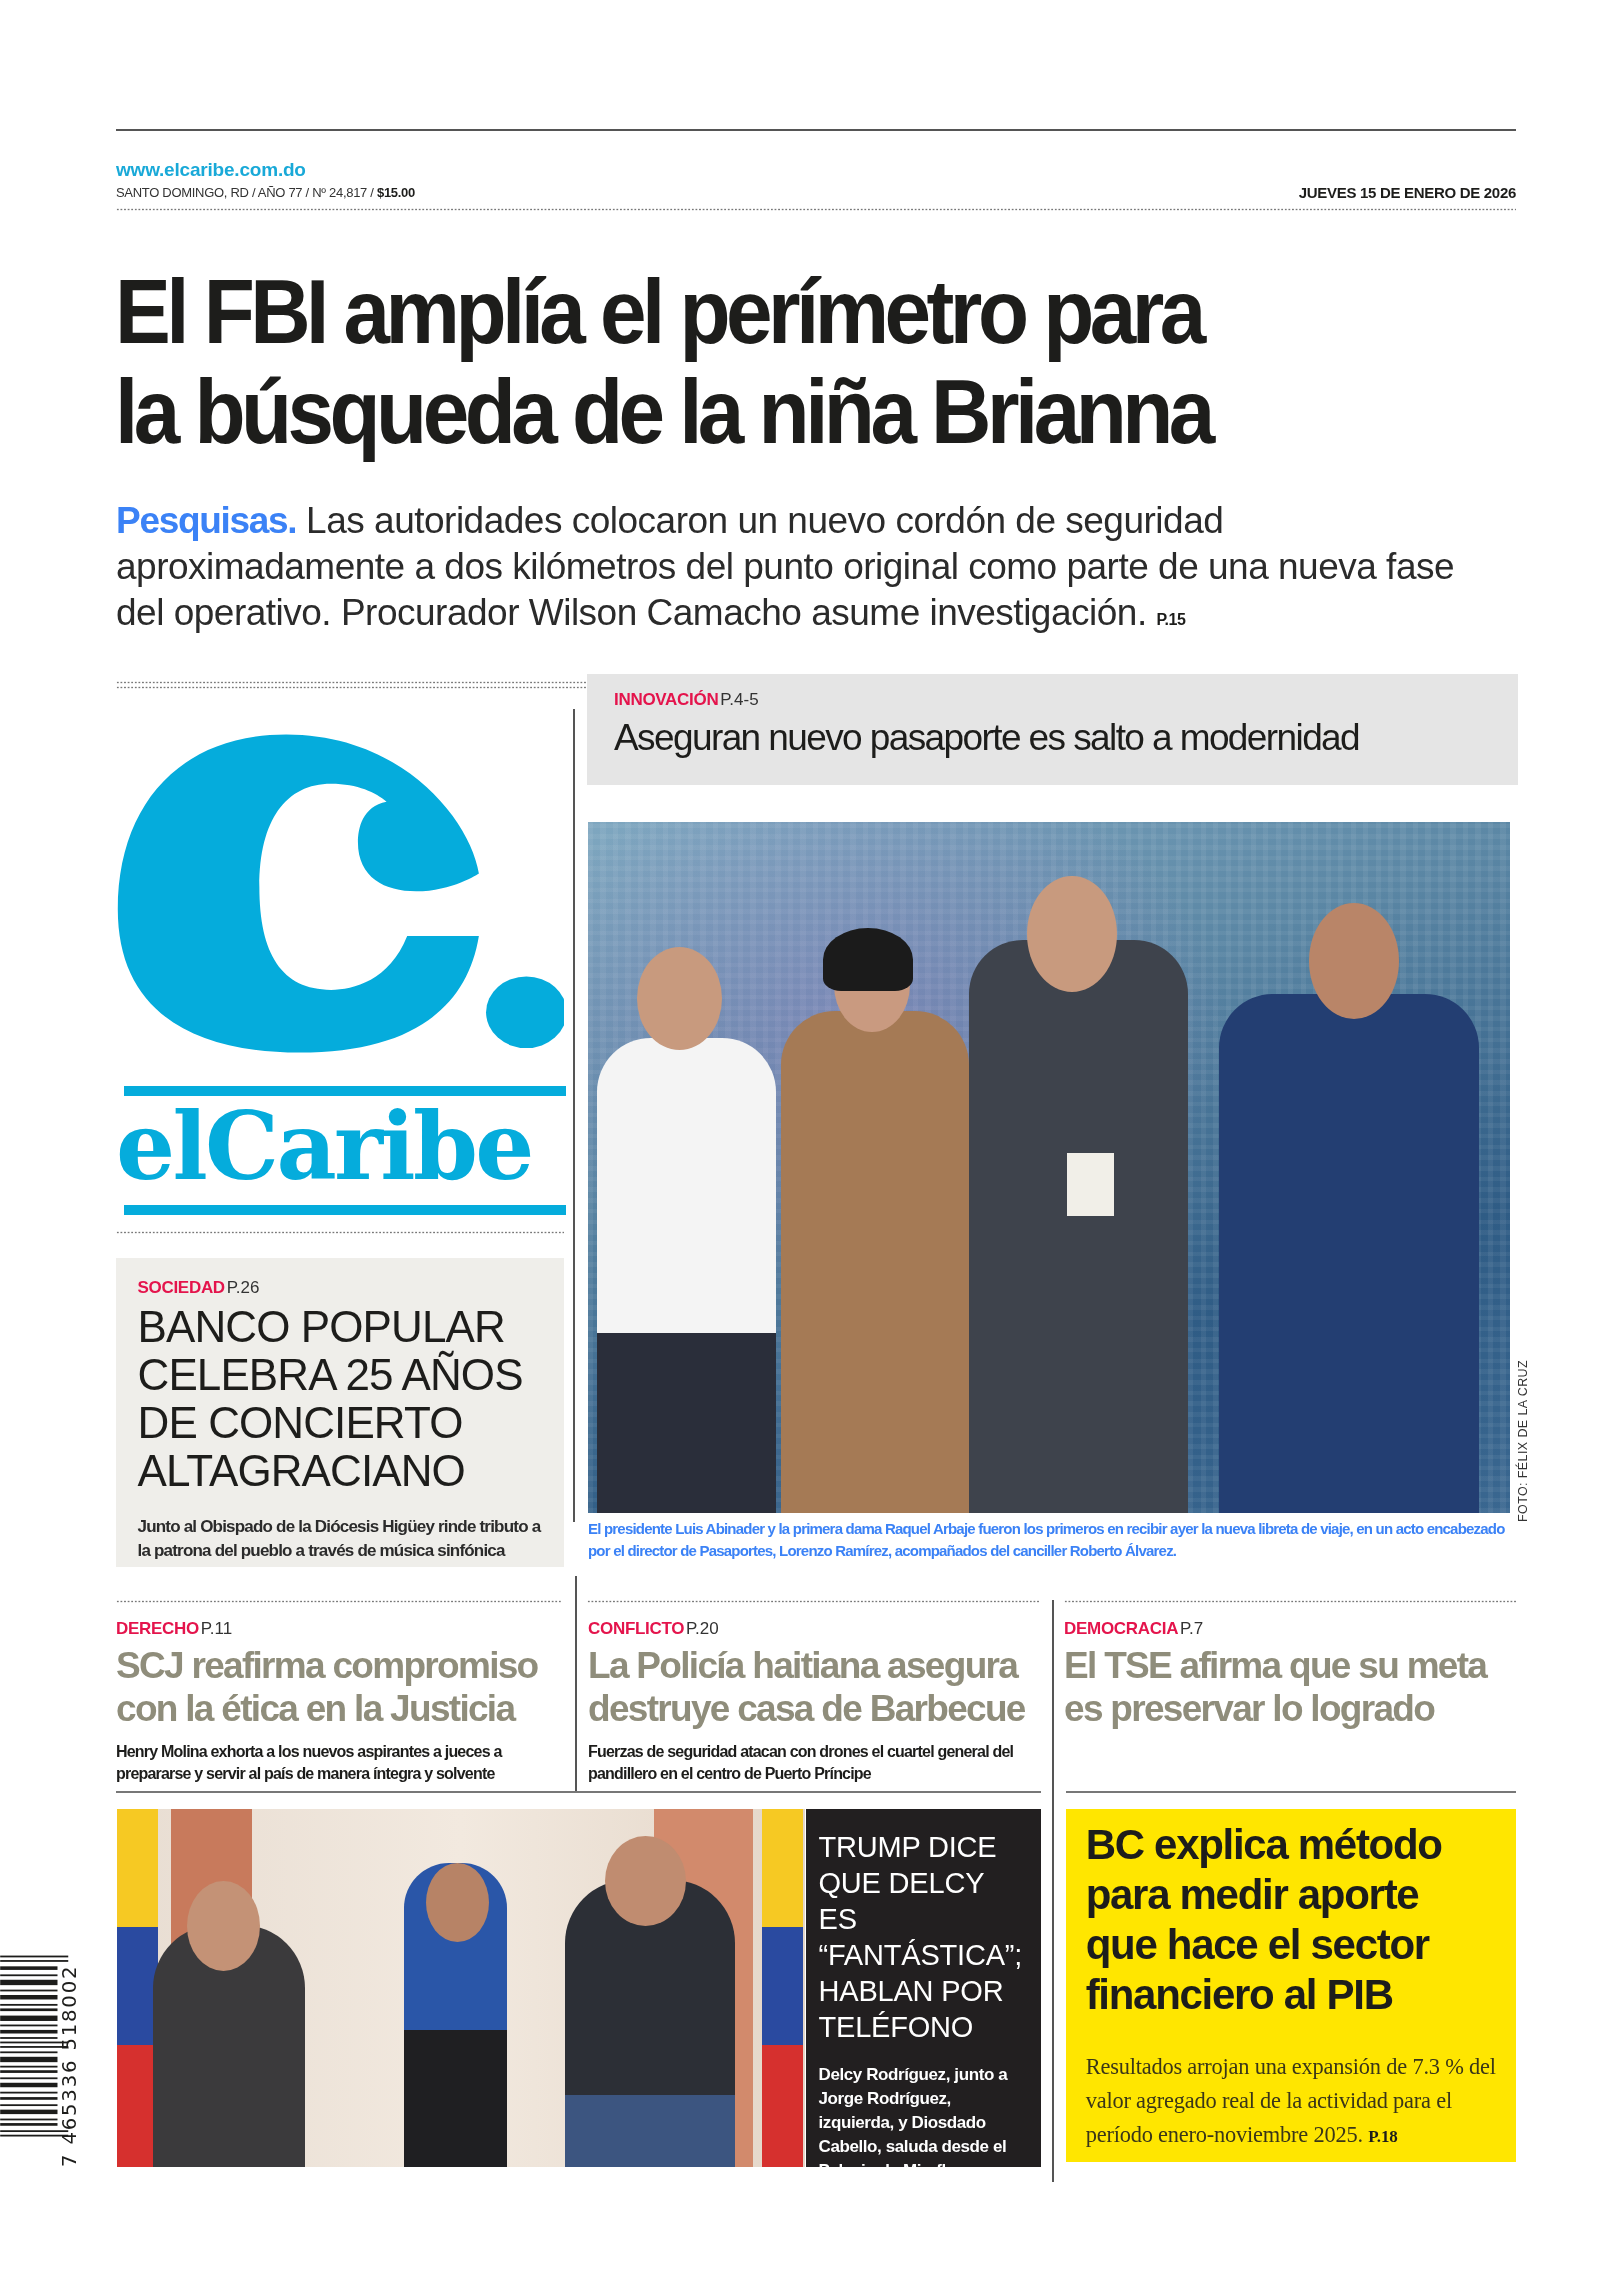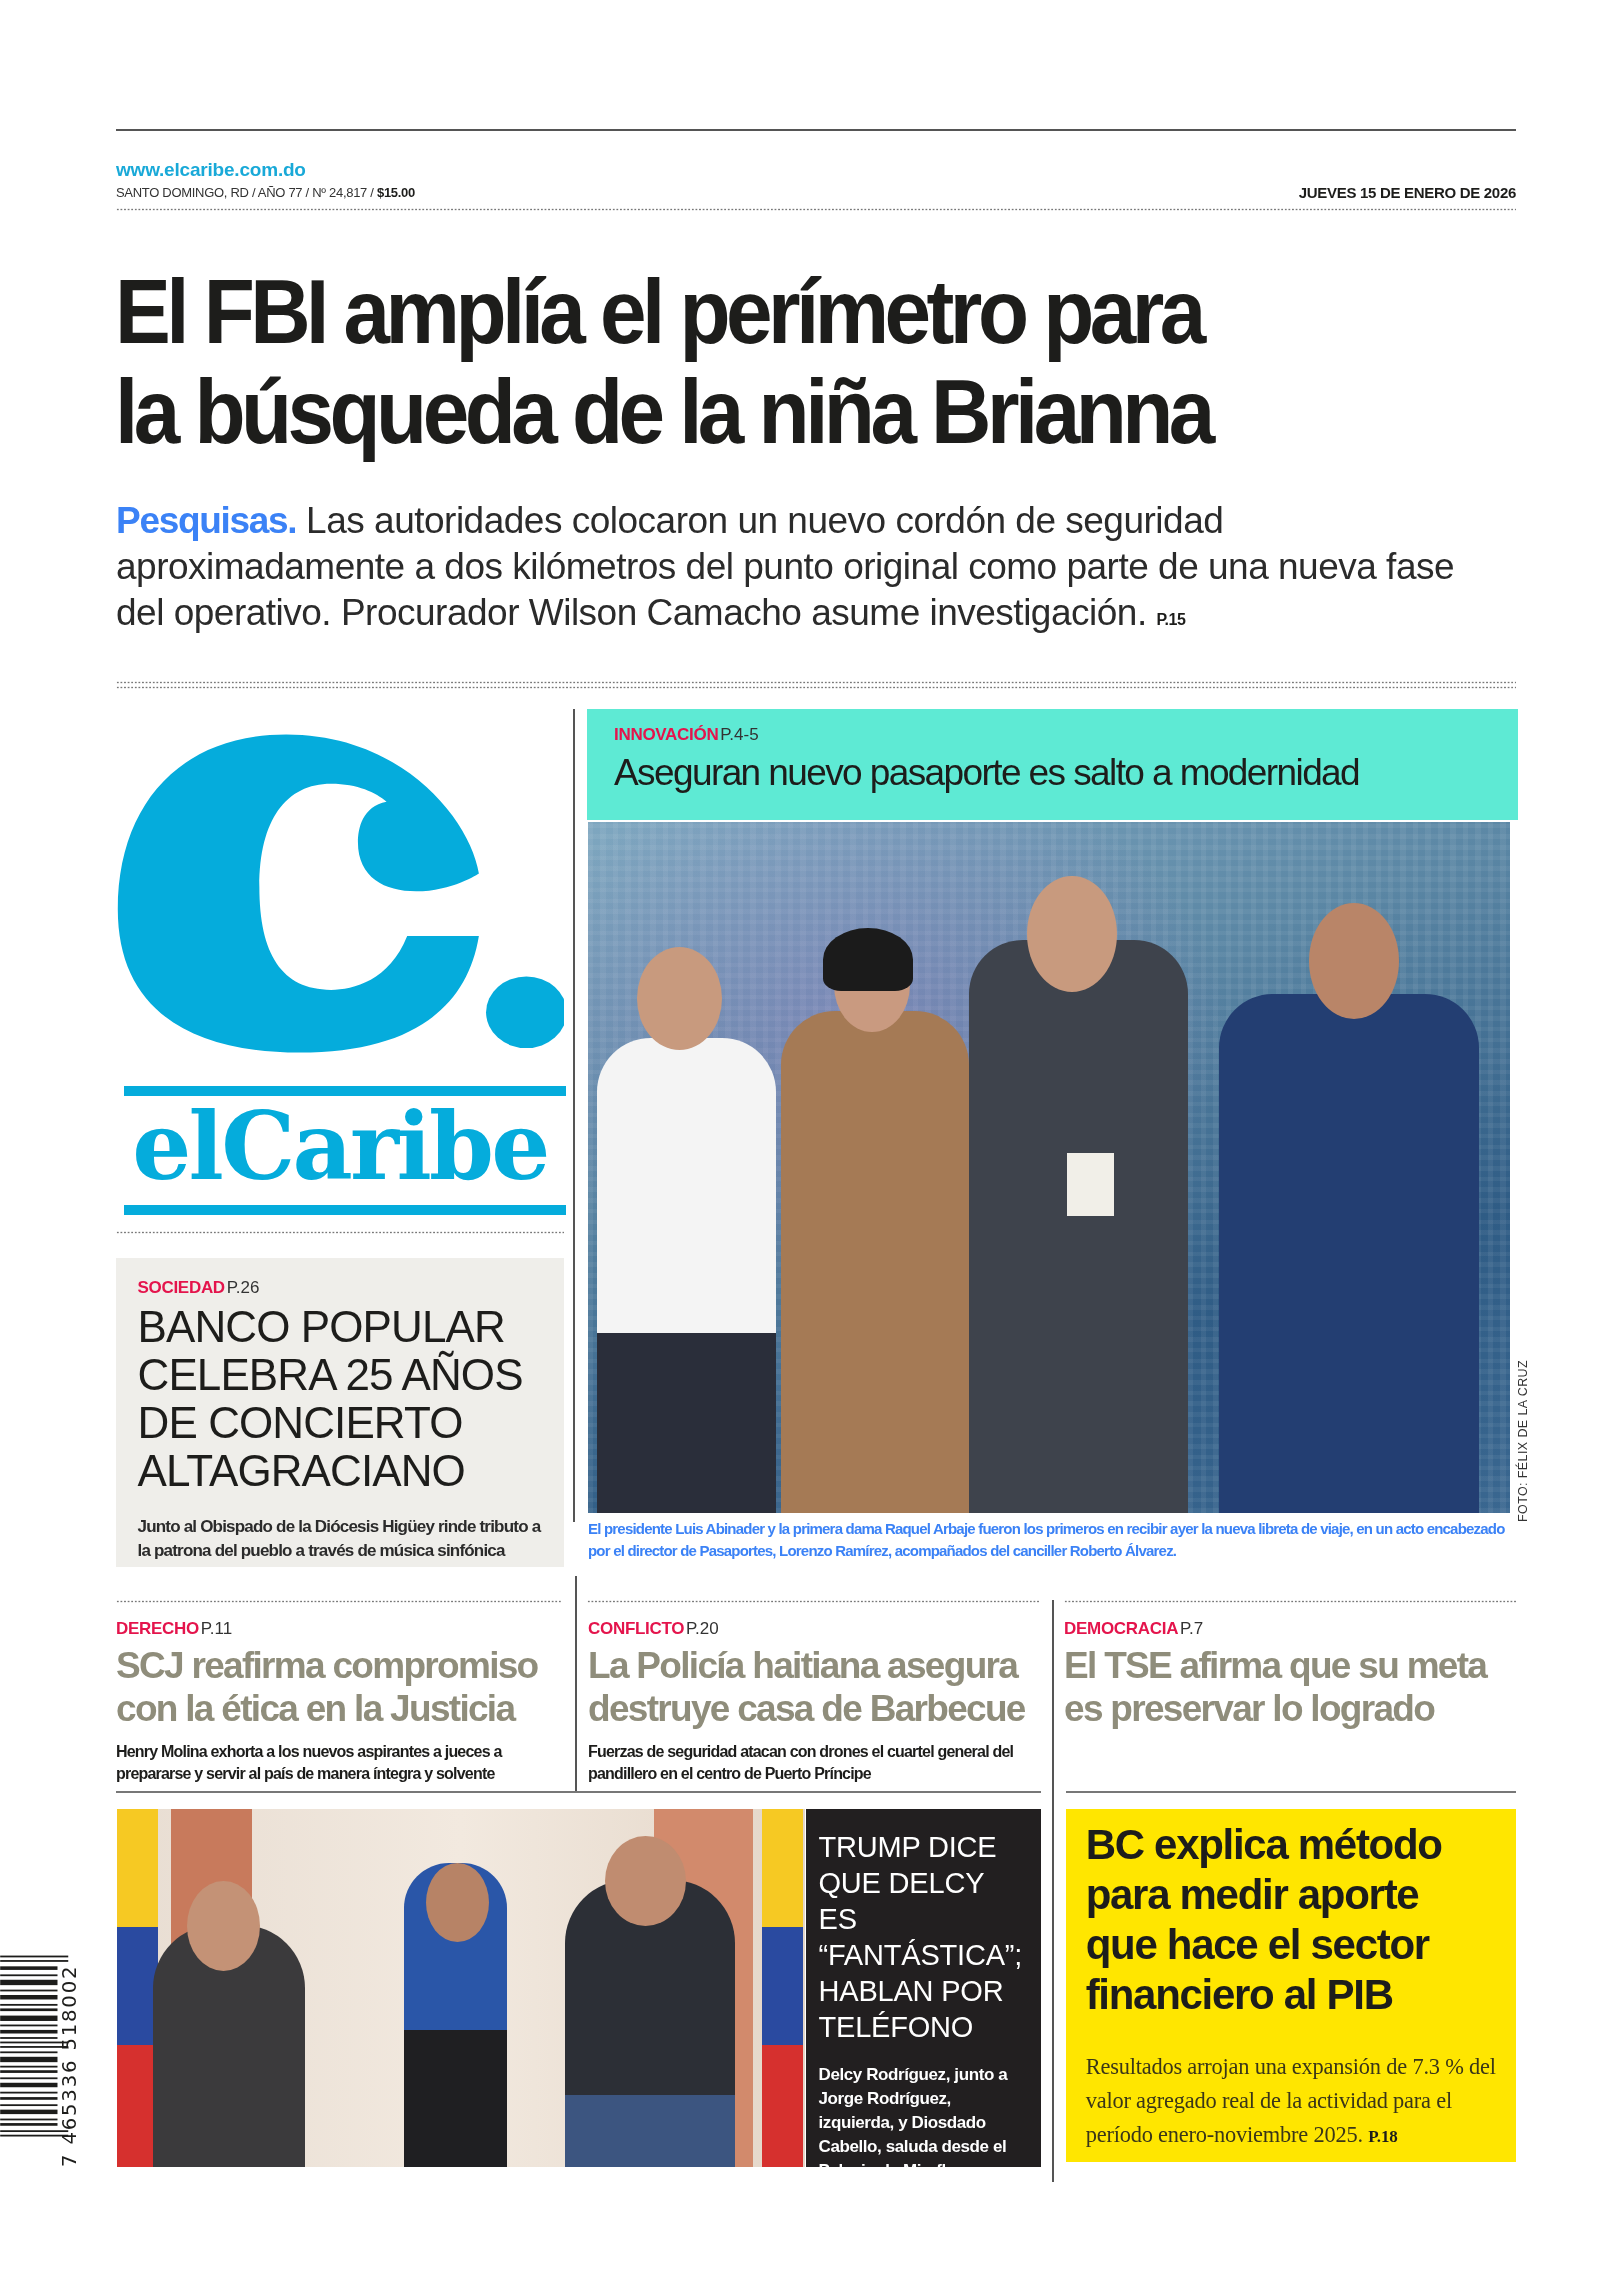--- a/index.html
+++ b/index.html
@@ -18,35 +18,35 @@
   .headline { left: 115px; top: 262px; width: 1415px; font-family: "Liberation Sans", sans-serif; font-weight: bold; font-size: 90px; line-height: 100px; letter-spacing: -4.9px; color: #1d1d1b; transform: scaleX(0.93); transform-origin: left top; }
   .deck { left: 116px; top: 498px; width: 1379px; font-size: 37px; line-height: 46px; color: #2b2b2b; letter-spacing: -0.5px; font-weight: normal; }
   .deck .kicker { color: #3b82f6; font-weight: bold; letter-spacing: -1.3px; }
   .deck .page { font-size: 16px; font-weight: bold; color: #1d1d1b; }
 
   .dots-mid1 { left: 116px; top: 681px; width: 1400px; }
   .dots-mid2 { left: 116px; top: 686px; width: 1400px; }
 
   
   .logo { left: 116px; top: 712px; width: 448px; height: 502px; }
-  .logo-word { left: 116px; top: 1102px; width: 448px; text-align: center; font-family: "DejaVu Serif", serif; font-weight: bold; font-size: 93px; line-height: 90px; color: #05acdc; letter-spacing: -2.7px; }
+  .logo-word { left: 116px; top: 1102px; width: 448px; font-family: "DejaVu Serif", serif; font-weight: bold; font-size: 93px; line-height: 90px; color: #05acdc; letter-spacing: -2.7px; }
   .logo-bar { left: 124px; height: 9.9px; width: 442px; background: #05acdc; }
 
   
   .soc-box { left: 116px; top: 1258px; width: 448px; height: 309px; background: #efeeea; padding: 19.7px 21.5px; }
   .sec-label { font-weight: bold; color: #e4144c; font-size: 17px; letter-spacing: -0.3px; }
   .sec-page { color: #333; font-size: 17px; font-weight: normal; margin-left: 1.8px; }
   .soc-title { margin-top: 5.4px; font-size: 44px; line-height: 48px; color: #1d1d1b; letter-spacing: -0.9px; font-weight: normal; }
   .soc-sub { margin-top: 19.7px; font-size: 17px; line-height: 24px; font-weight: bold; color: #2b2b2b; letter-spacing: -0.8px; }
 
   
   .vdiv { width: 1.8px; background: #555; }
 
   
-  .inno-box { left: 587px; top: 709px; width: 931px; height: 111px; background: #5eead4; padding: 16px 27px; }
+  .inno-box { left: 587px; top: 674px; width: 931px; height: 111px; background: #e5e5e5; padding: 16px 27px; }
   .inno-title { margin-top: 7.2px; font-size: 37px; font-weight: normal; color: #1d1d1b; letter-spacing: -1.6px; }
   .photo-main { left: 588px; top: 822px; width: 922px; height: 691px; overflow: hidden;
     background:
       radial-gradient(ellipse at 30% 30%, rgba(200,120,220,0.25), transparent 40%),
       repeating-linear-gradient(90deg, rgba(255,255,255,0.06) 0 5.4px, transparent 5.4px 12.5px),
       repeating-linear-gradient(0deg, rgba(255,255,255,0.05) 0 4.5px, transparent 4.5px 10.7px),
       linear-gradient(160deg, #7fa7c0 0%, #5a86a4 35%, #2f5c85 70%, #3a6790 100%); }
   .person { position: absolute; bottom: 0; border-radius: 54px 54px 0 0; }
   .head { position: absolute; border-radius: 50%; background: #c89a7e; }
   .photo-credit { left: 1514px; top: 1343px; width: 19.7px; height: 179px; }

